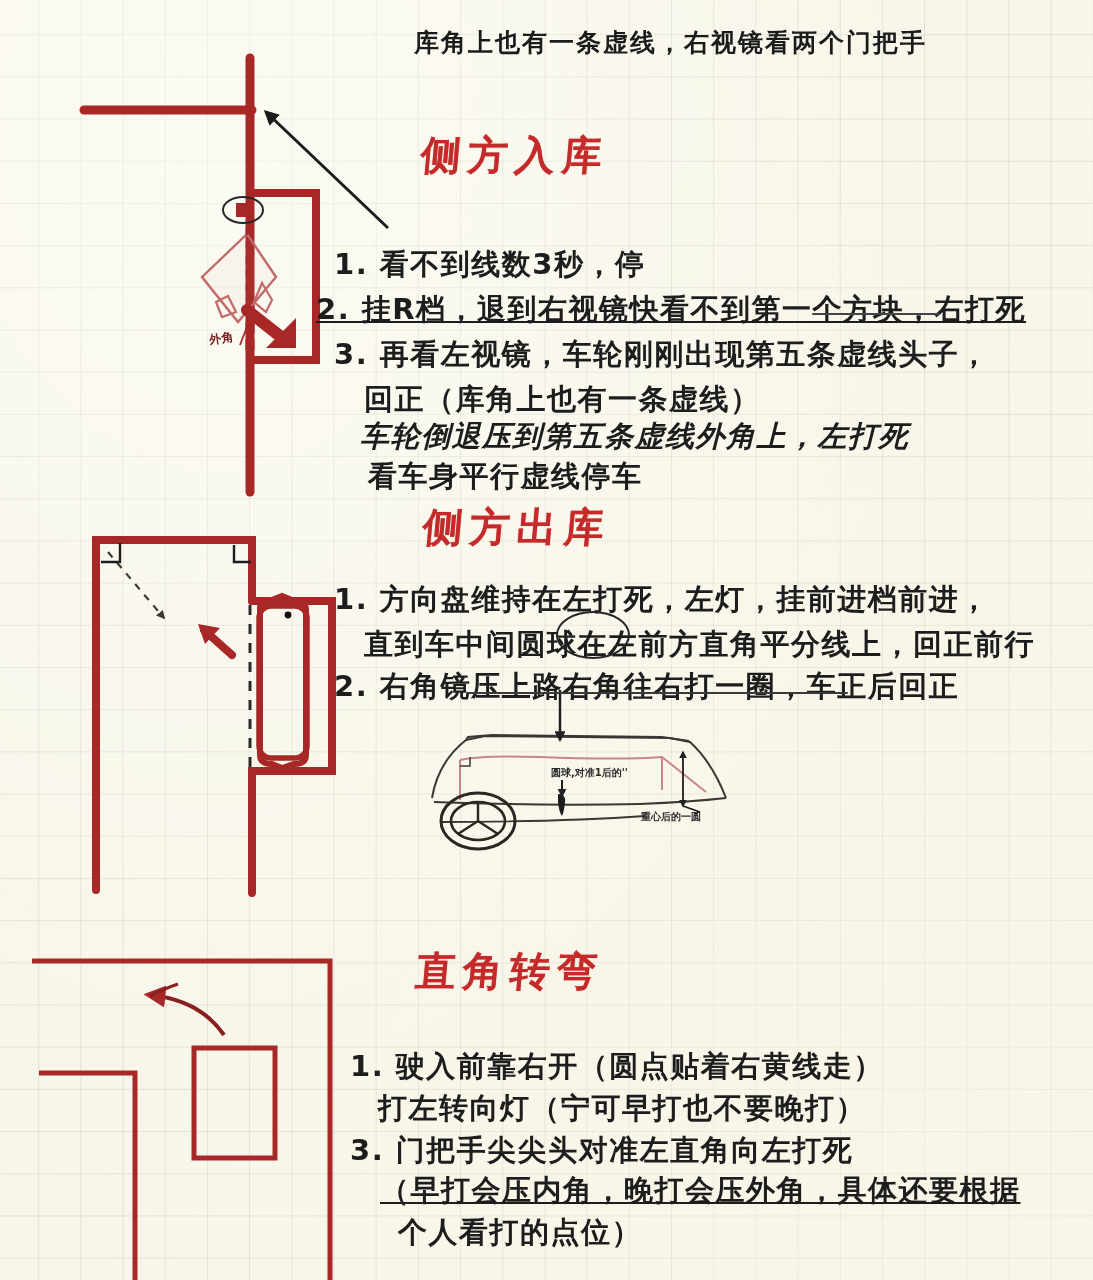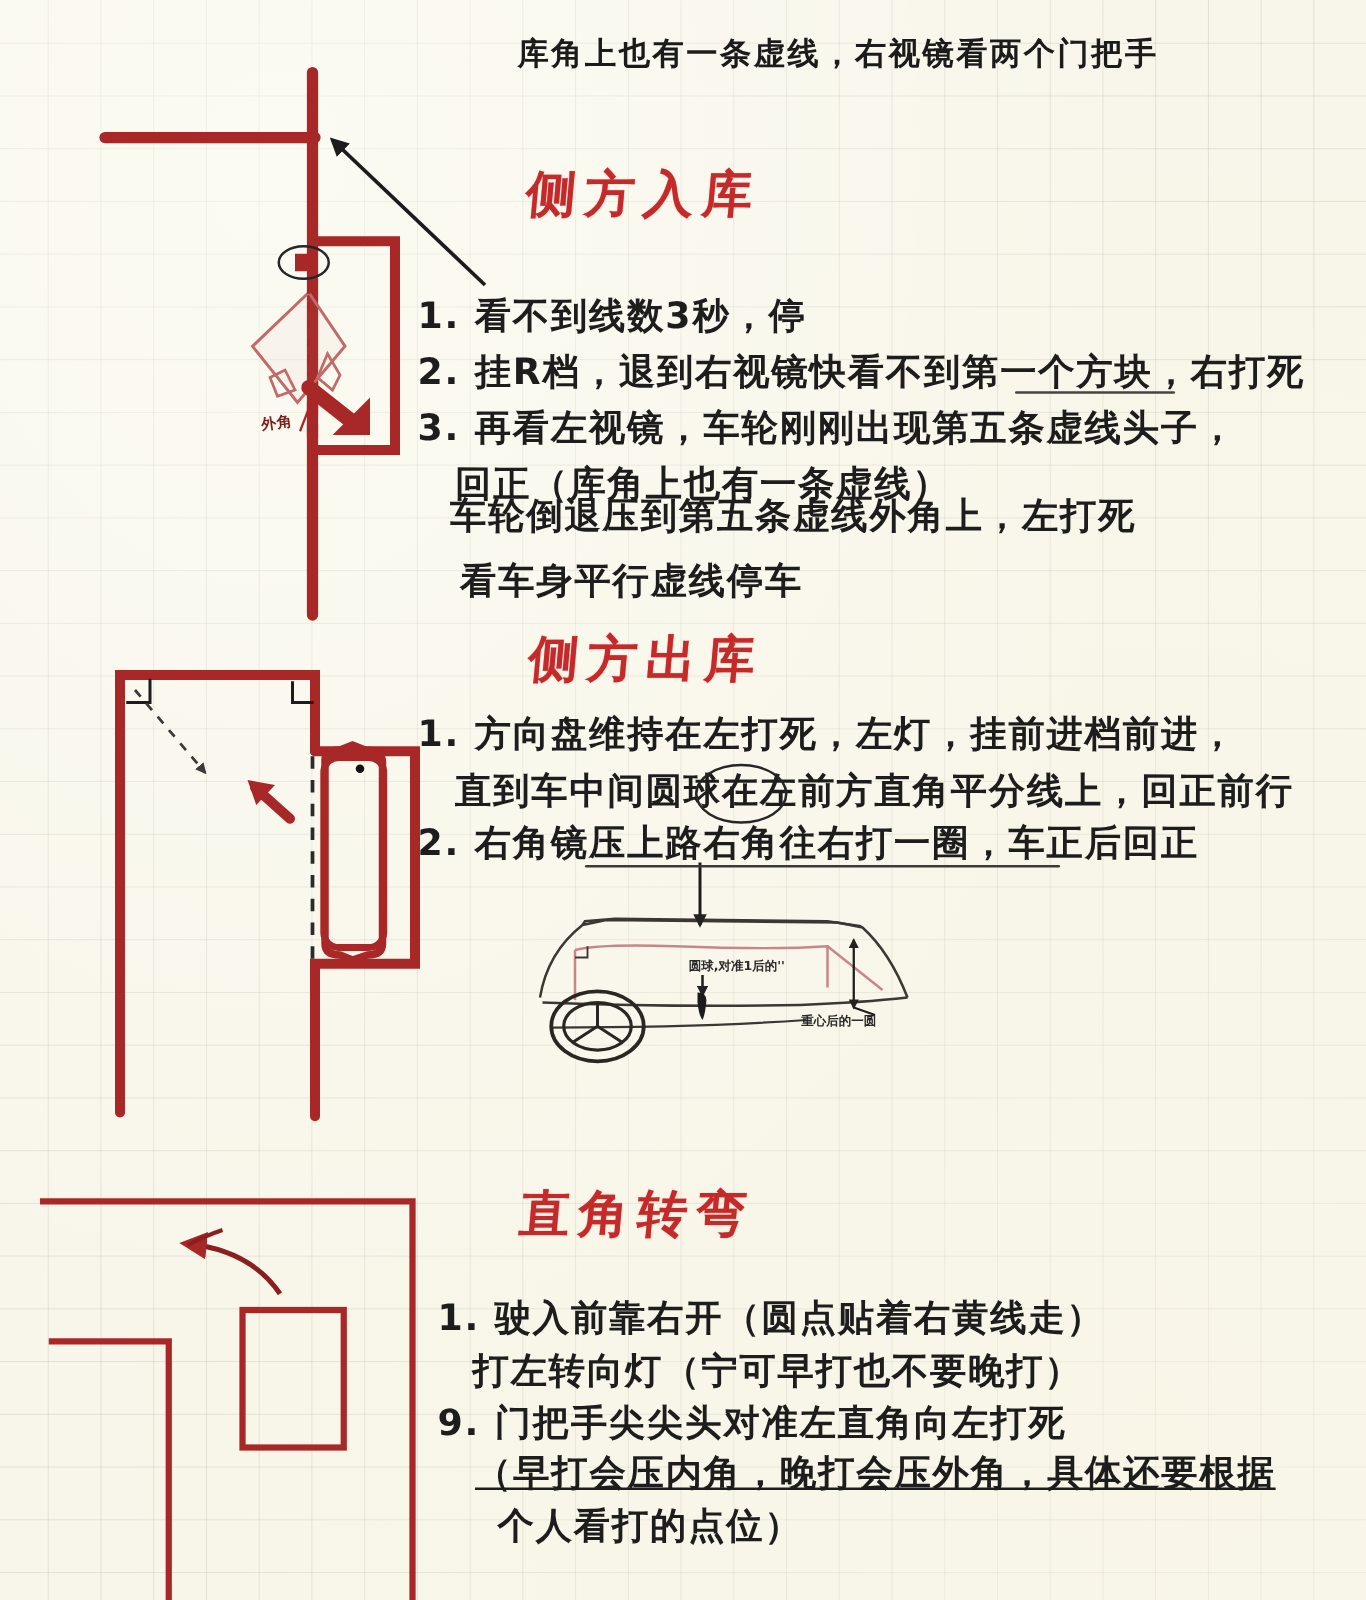--- a/index.html
+++ b/index.html
@@ -53,20 +53,21 @@
     white-space:nowrap;
     font-family:"DejaVu Sans","Liberation Sans",sans-serif;
     transform:skewX(-5deg);
     text-shadow:0 0 1px rgba(196,42,42,.6);
   }
   .body-line{
     font-size:29px;
     font-weight:700;
     letter-spacing:1.5px;
     line-height:1;
+    margin-top:12px;
   }
   .small-note{
     font-size:9px;
     font-weight:700;
     letter-spacing:0;
     color:#2a2a2a;
   }
   .tiny-red{
     font-size:11px;
     font-weight:700;
@@ -200,24 +201,24 @@
 
     <path d="M683,806 L700,812" stroke="#1c1c1c" stroke-width="1.5" fill="none"></path>
   </g>
 </svg>
 
 <div class="txt hdr" style="left:414px;top:26px;">库角上也有一条虚线，右视镜看两个门把手</div>
 
 <div class="sect-title" style="left:421px;top:128px;">侧方入库</div>
 
 <div class="txt body-line" style="left:334px;top:238px;">1. 看不到线数3秒，停</div>
-<div class="txt body-line" style="left:334px;top:283px;">2. 挂R档，退到右视镜快看不到第一个方块，右打死</div>
+<div class="txt body-line" style="left:316px;top:283px;text-decoration:underline;">2. 挂R档，退到右视镜快看不到第一个方块，右打死</div>
 <div class="txt body-line" style="left:334px;top:328px;">3. 再看左视镜，车轮刚刚出现第五条虚线头子，</div>
 <div class="txt body-line" style="left:364px;top:373px;">回正（库角上也有一条虚线）</div>
-<div class="txt body-line" style="left:360px;top:398px;">车轮倒退压到第五条虚线外角上，左打死</div>
+<div class="txt body-line" style="left:360px;top:410px;font-style:italic;">车轮倒退压到第五条虚线外角上，左打死</div>
 <div class="txt body-line" style="left:368px;top:450px;">看车身平行虚线停车</div>
 
 <div class="uline" style="left:812px;top:313px;width:128px;height:2px;background:#444;"></div>
 
 <div class="sect-title" style="left:423px;top:500px;">侧方出库</div>
 
 <div class="txt body-line" style="left:334px;top:573px;">1. 方向盘维持在左打死，左灯，挂前进档前进，</div>
 <div class="txt body-line" style="left:364px;top:618px;text-align:center;">直到车中间圆球在左前方直角平分线上，回正前行</div>
 <div class="txt body-line" style="left:334px;top:660px;">2. 右角镜压上路右角往右打一圈，车正后回正</div>
 
@@ -227,15 +228,15 @@
 
 <div class="txt small-note" style="left:527px;top:766px;font-size:10px;padding-left:24px;">圆球,对准1后的''</div>
 <div class="txt small-note" style="left:641px;top:810px;font-size:10px;text-align:right;">重心后的一圆</div>
 
 <div class="txt tiny-red" style="left:208px;top:332px;font-size:12px;transform:rotate(-8deg);">外角</div>
 
 <div class="sect-title" style="left:416px;top:944px;">直角转弯</div>
 
 <div class="txt body-line" style="left:350px;top:1040px;">1. 驶入前靠右开（圆点贴着右黄线走）</div>
 <div class="txt body-line" style="left:378px;top:1082px;">打左转向灯（宁可早打也不要晚打）</div>
-<div class="txt body-line" style="left:350px;top:1124px;">9. 门把手尖尖头对准左直角向左打死</div>
+<div class="txt body-line" style="left:350px;top:1124px;">3. 门把手尖尖头对准左直角向左打死</div>
 <div class="txt body-line" style="left:380px;top:1164px;text-decoration:underline;">（早打会压内角，晚打会压外角，具体还要根据</div>
 <div class="txt body-line" style="left:398px;top:1206px;">个人看打的点位）</div>
 
 </body></html>

